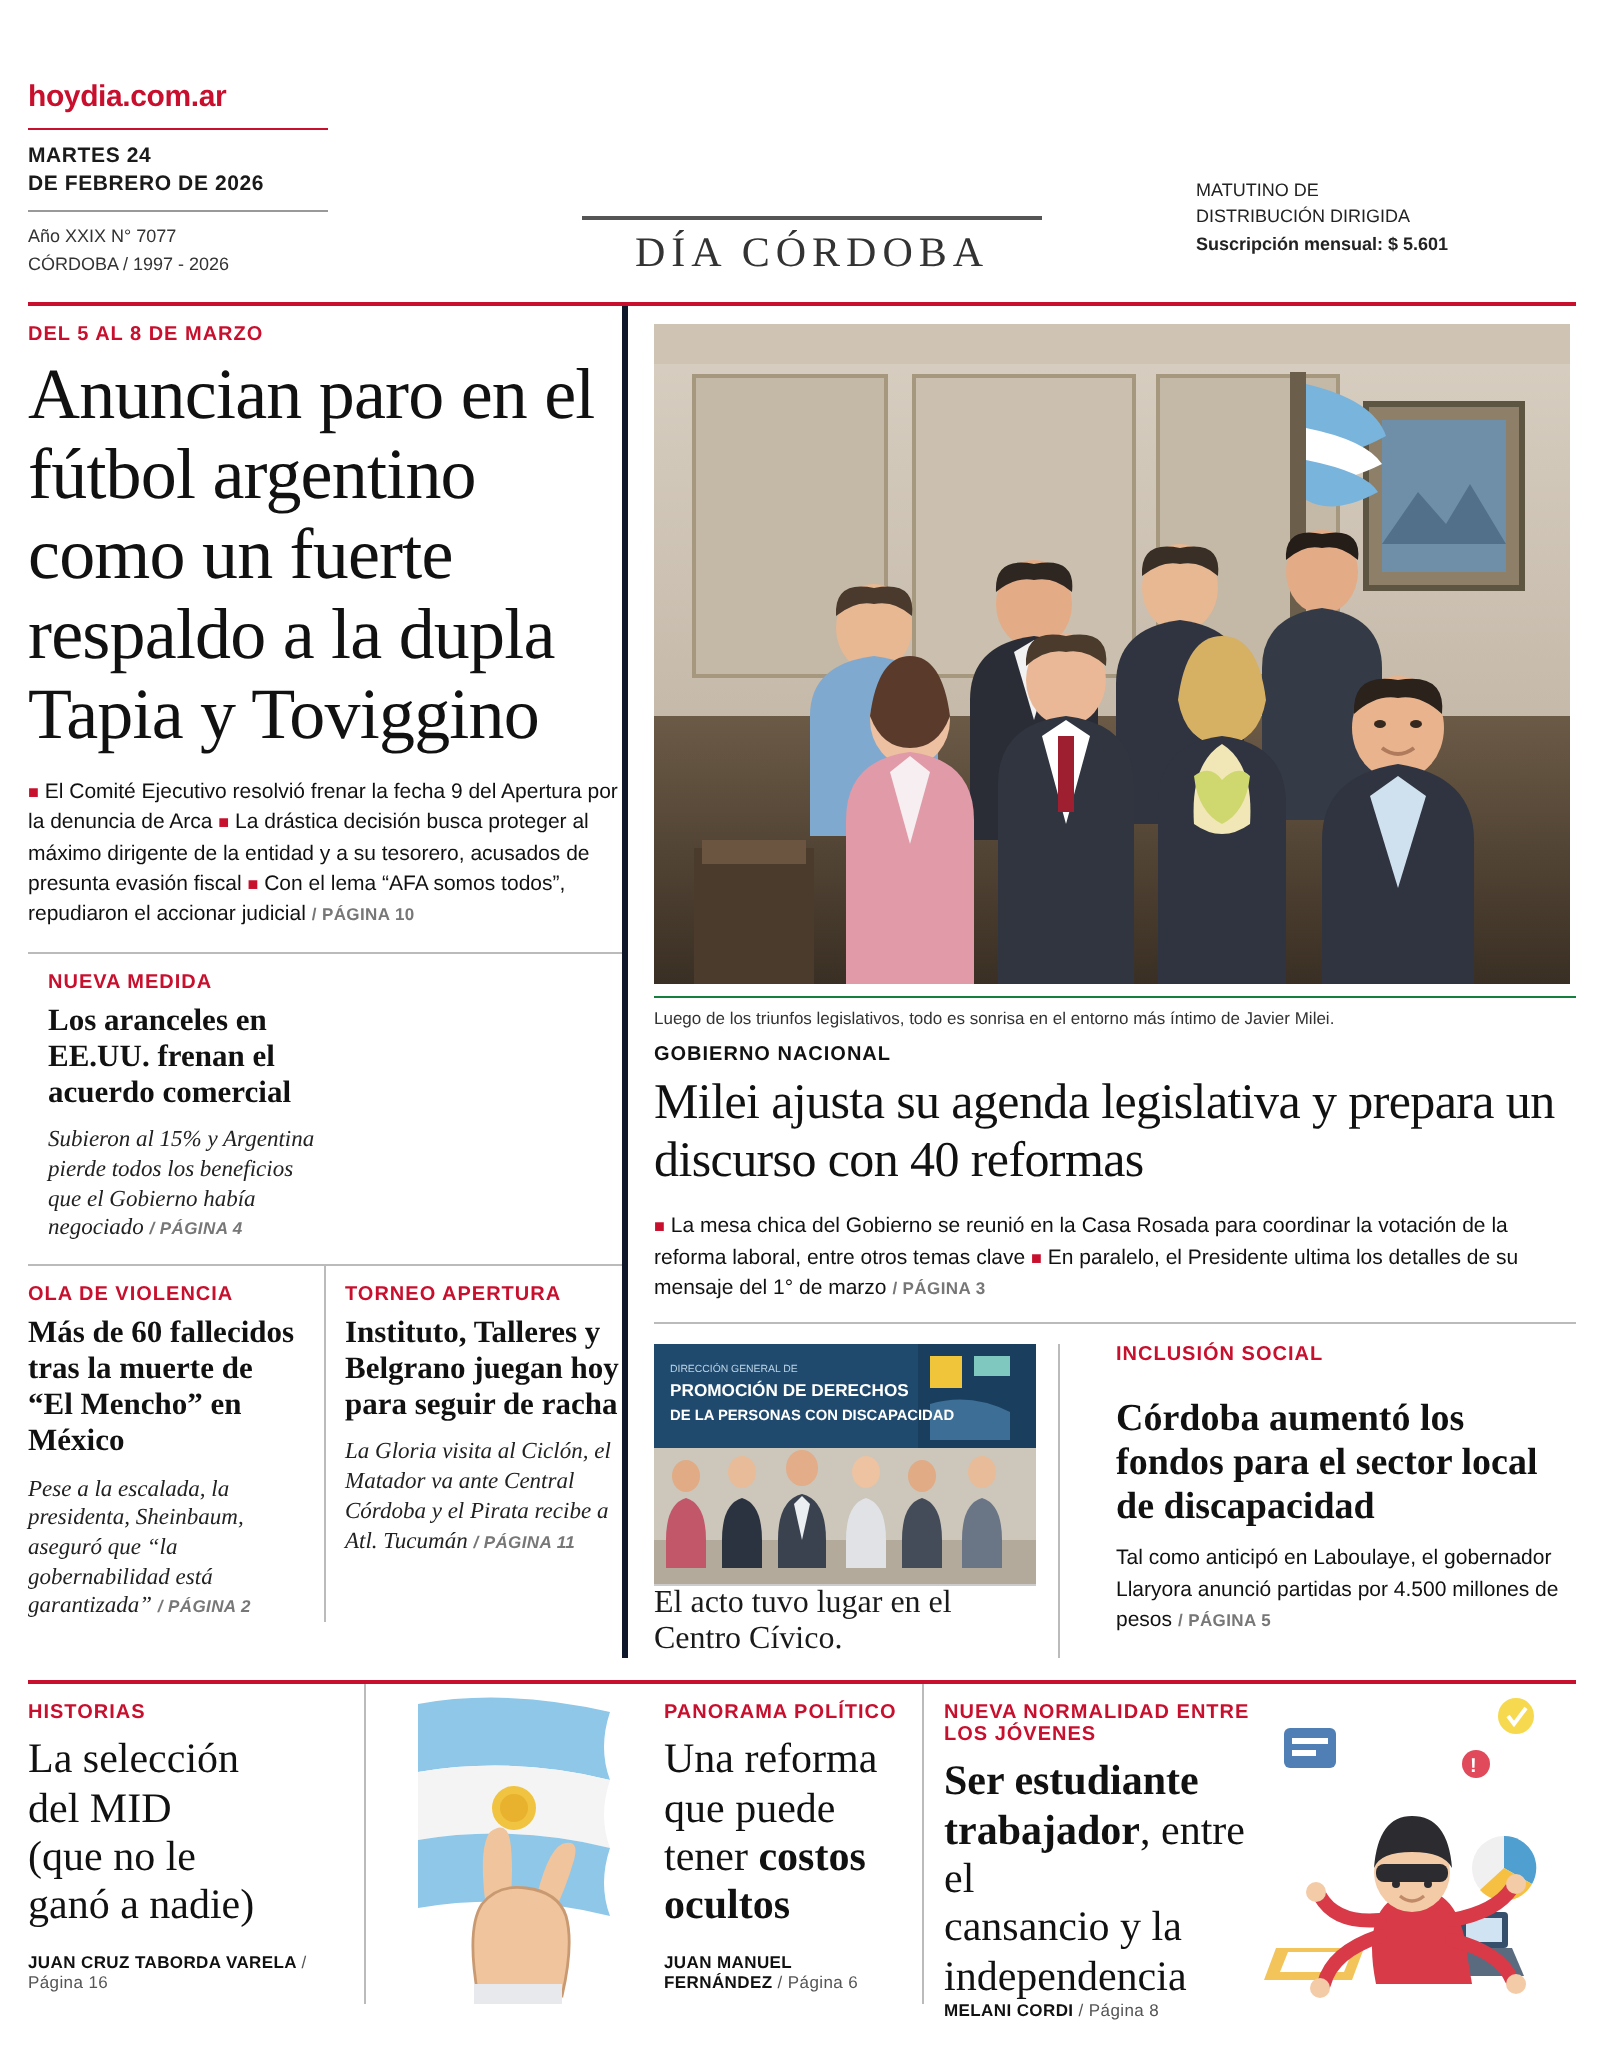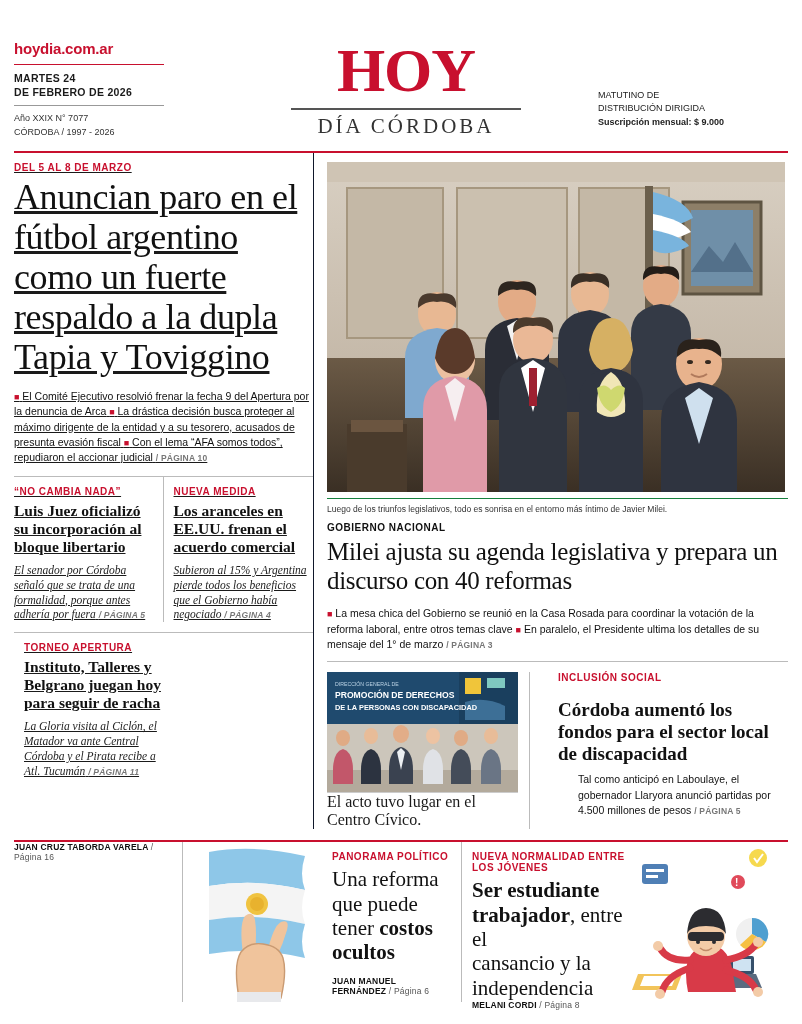--- a/index.html
+++ b/index.html
@@ -44,21 +44,21 @@
     font-family: "Liberation Sans", sans-serif; font-size: 9px;
     line-height: 1.55; color: #222;
   }
   .mh-right .b { font-weight: bold; }
   .mh-right .blk { margin-bottom: 9px; }
 
   .topbar { border-top: 2.5px solid #c8102e; margin-top: 4px; }
 
   
   .main { display: flex; margin-top: 0; }
-  .col-left { width: 300px; padding-right: 0; border-right: 1px solid #0f172a; text-decoration: underline; }
+  .col-left { width: 300px; padding-right: 0; border-right: 3px solid #0f172a; }
   .col-right { flex: 1; padding-left: 13px; }
 
   .kicker {
     font-family: "Liberation Sans", sans-serif; font-weight: bold;
     font-size: 10px; color: #c8102e; letter-spacing: 0.5px;
     text-transform: uppercase; margin: 9px 0 5px 0;
   }
   .kicker.blk { color: #111; }
 
   h1.lead {
@@ -104,21 +104,21 @@
   
   .brow { display: flex; margin-top: 10px; }
   .bcol-a { width: 202px; padding-right: 11px; }
   .bcol-b { flex: 1; padding-left: 28px; border-left: 1px solid #bbb; }
   h3.b2 {
     font-family: "Liberation Serif", serif; font-weight: bold;
     font-size: 19px; line-height: 1.14; color: #111; margin-top: 16px;
   }
   p.dek2 {
     font-family: "Liberation Sans", sans-serif; font-size: 10.5px;
-    line-height: 1.45; margin-top: 8px; color: #111; margin-left: 20px;
+    line-height: 1.45; margin-top: 8px; color: #111;
   }
 
   
   .bottombar { border-top: 2.5px solid #c8102e; margin-top: 11px; }
   .strip { display: flex; margin-top: 0; height: 160px; }
   .s1 { width: 168px; padding-right: 10px; }
   .s2 { width: 140px; border-left: 1px solid #bbb; border-right: 1px solid #bbb; position: relative; }
   .s3 { width: 140px; padding: 0 10px; border-right: 1px solid #bbb; }
   .s4 { flex: 1; padding-left: 10px; display: flex; }
   h3.s-title {
@@ -144,29 +144,28 @@
     <div class="mh-left">
       <div class="mh-site">hoydia.com.ar</div>
       <div class="mh-rule"></div>
       <div class="mh-date">MARTES 24</div>
       <div class="mh-date">DE FEBRERO DE 2026</div>
       <div class="mh-rule2"></div>
       <div class="mh-sub">Año XXIX N° 7077</div>
       <div class="mh-sub">CÓRDOBA / 1997 - 2026</div>
     </div>
     <div class="mh-center">
-      <div class="mh-logo">HOY</div>
       <div class="mh-logo-rule"></div>
       <div class="mh-tag">DÍA CÓRDOBA</div>
     </div>
     <div class="mh-right">
       <div class="blk">
         <div>MATUTINO DE</div>
         <div>DISTRIBUCIÓN DIRIGIDA</div>
-        <div class="b">Suscripción mensual: $ 9.000</div>
+        <div class="b">Suscripción mensual: $ 5.601</div>
       </div>
     </div>
   </div>
 
   <div class="topbar"></div>
 
   <div class="main">
 
     <div class="col-left">
 
@@ -179,41 +178,41 @@
         <span class="sq">■</span>
         <span>La drástica decisión busca proteger al máximo dirigente de la entidad y a su tesorero, acusados de presunta evasión fiscal</span>
         <span class="sq">■</span>
         <span>Con el lema “AFA somos todos”, repudiaron el accionar judicial</span>
         <span class="pag">/ PÁGINA 10</span>
       </div>
 
       <div class="hr"></div>
 
       <div class="subrow">
-        <div class="subcol first">
-          <div class="kicker">“NO CAMBIA NADA”</div>
-          <h3 class="sub">Luis Juez oficializó su incorporación al bloque libertario</h3>
-          <p class="dek">
-            <span>El senador por Córdoba señaló que se trata de una formalidad, porque antes adhería por fuera</span>
-            <span class="pag">/ PÁGINA 5</span>
-          </p>
-        </div>
         <div class="subcol second">
           <div class="kicker">NUEVA MEDIDA</div>
           <h3 class="sub">Los aranceles en EE.UU. frenan el acuerdo comercial</h3>
           <p class="dek">
             <span>Subieron al 15% y Argentina pierde todos los beneficios que el Gobierno había negociado</span>
             <span class="pag">/ PÁGINA 4</span>
           </p>
         </div>
       </div>
 
       <div class="hr"></div>
 
       <div class="subrow">
+        <div class="subcol first">
+          <div class="kicker">OLA DE VIOLENCIA</div>
+          <h3 class="sub">Más de 60 fallecidos tras la muerte de “El Mencho” en México</h3>
+          <p class="dek">
+            <span>Pese a la escalada, la presidenta, Sheinbaum, aseguró que “la gobernabilidad está garantizada”</span>
+            <span class="pag">/ PÁGINA 2</span>
+          </p>
+        </div>
         <div class="subcol second">
           <div class="kicker">TORNEO APERTURA</div>
           <h3 class="sub">Instituto, Talleres y Belgrano juegan hoy para seguir de racha</h3>
           <p class="dek">
             <span>La Gloria visita al Ciclón, el Matador va ante Central Córdoba y el Pirata recibe a Atl. Tucumán</span>
             <span class="pag">/ PÁGINA 11</span>
           </p>
         </div>
       </div>
 
@@ -365,20 +364,29 @@
         </div>
       </div>
 
     </div>
   </div>
 
   <div class="bottombar"></div>
   <div class="strip">
 
     <div class="s1 flex-end">
+      <div>
+        <div class="kicker">HISTORIAS</div>
+        <h3 class="s-title">
+          <span>La selección</span><br>
+          <span>del MID</span><br>
+          <span>(que no le</span><br>
+          <span>ganó a nadie)</span>
+        </h3>
+      </div>
       <div class="byline" style="padding-bottom:6px;">
         <span>JUAN CRUZ TABORDA VARELA</span>
         <span class="pg">/ Página 16</span>
       </div>
     </div>
 
     <div class="s2">
       <svg width="139" height="160" viewBox="0 0 139 160">
         <rect x="0" y="0" width="139" height="160" fill="#ffffff"></rect>
 

